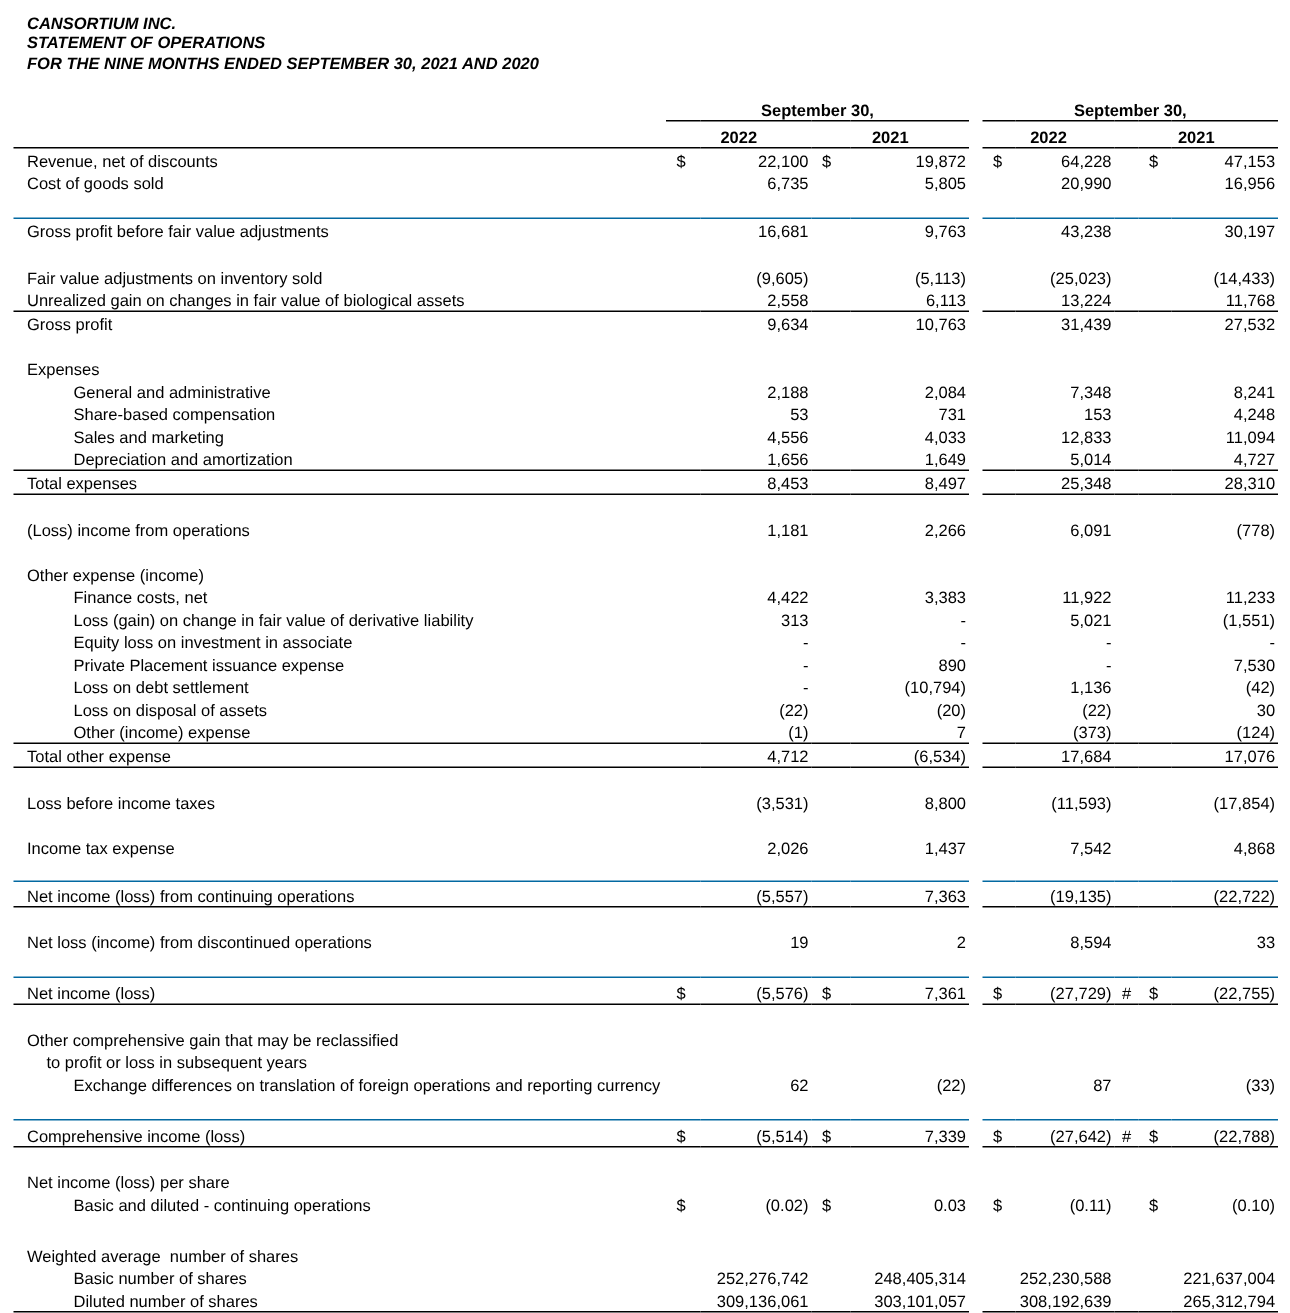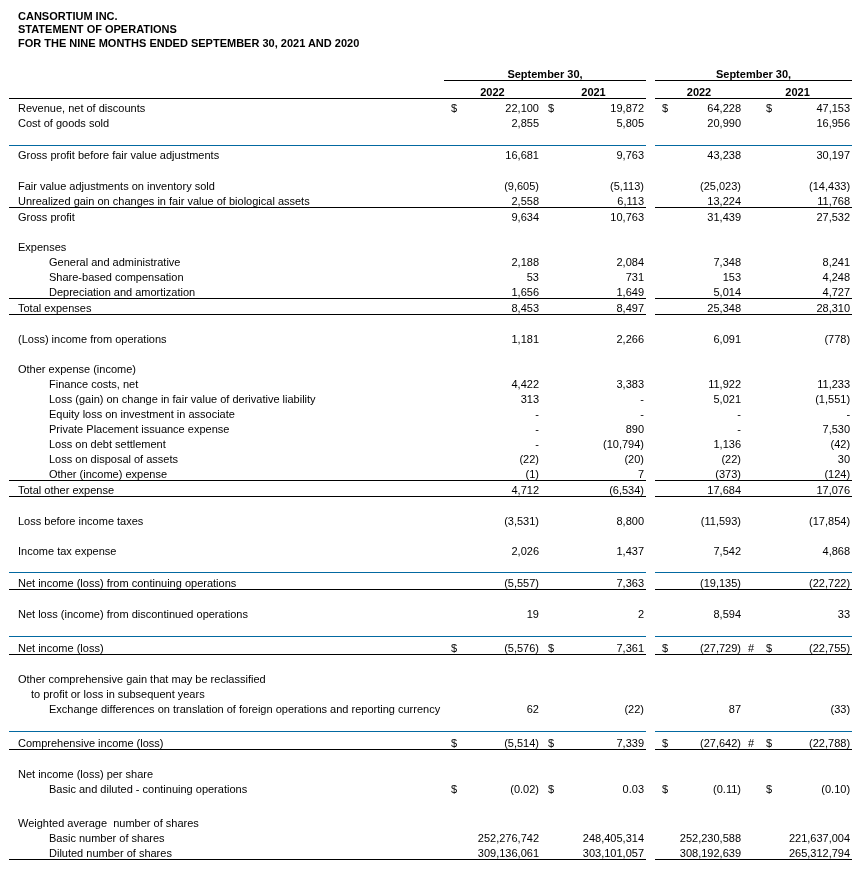--- a/index.html
+++ b/index.html
@@ -1,18 +1,18 @@
 <!DOCTYPE html>
 <html><head>
 <meta charset="utf-8">
 <style>
   html,body{margin:0;padding:0;background:#fff;color:#000;}
   body{width:860px;font-family:"Liberation Sans",sans-serif;font-size:11px;}
   .page{padding:10px 8px 24px 9px;}
-  .title-block{margin-left:9px;}
+  .title-block{margin-left:9px;font-style:italic;}
   .title-block div{font-weight:bold;font-size:11px;line-height:13.4px;white-space:pre;}
   table{border-collapse:collapse;table-layout:fixed;width:843px;margin-top:17px;}
   td{padding:0;margin:0;vertical-align:bottom;height:15px;font-size:11px;white-space:nowrap;overflow:visible;}
   thead td{font-weight:bold;text-align:center;}
   tr.h1 td{height:13px;}
   tr.h2 td{height:13px;}
   tr.h3 td{height:17px;}
   td.grpline{border-bottom:1px solid #000;}
   td.lbl{text-align:left;padding-left:9px;white-space:pre;}
   td.ind-1{padding-left:22px;}
@@ -75,21 +75,21 @@
           <td class="gut"></td>
           <td class="d">$</td>
           <td class="v">64,228</td>
           <td class="hash"></td>
           <td class="d">$</td>
           <td class="v">47,153</td>
         </tr>
         <tr>
           <td class="lbl ind-0">Cost of goods sold</td>
           <td class="d"></td>
-          <td class="v">2,855</td>
+          <td class="v">6,735</td>
           <td class="d"></td>
           <td class="v">5,805</td>
           <td class="gut"></td>
           <td class="d"></td>
           <td class="v">20,990</td>
           <td class="hash"></td>
           <td class="d"></td>
           <td class="v">16,956</td>
         </tr>
         <tr style="height: 16px;">
@@ -184,20 +184,33 @@
           <td class="d"></td>
           <td class="v">53</td>
           <td class="d"></td>
           <td class="v">731</td>
           <td class="gut"></td>
           <td class="d"></td>
           <td class="v">153</td>
           <td class="hash"></td>
           <td class="d"></td>
           <td class="v">4,248</td>
+        </tr>
+        <tr>
+          <td class="lbl ind-2">Sales and marketing</td>
+          <td class="d"></td>
+          <td class="v">4,556</td>
+          <td class="d"></td>
+          <td class="v">4,033</td>
+          <td class="gut"></td>
+          <td class="d"></td>
+          <td class="v">12,833</td>
+          <td class="hash"></td>
+          <td class="d"></td>
+          <td class="v">11,094</td>
         </tr>
         <tr>
           <td class="lbl ind-2 bb">Depreciation and amortization</td>
           <td class="d bb"></td>
           <td class="v bb">1,656</td>
           <td class="d bb"></td>
           <td class="v bb">1,649</td>
           <td class="gut"></td>
           <td class="d bb"></td>
           <td class="v bb">5,014</td>

